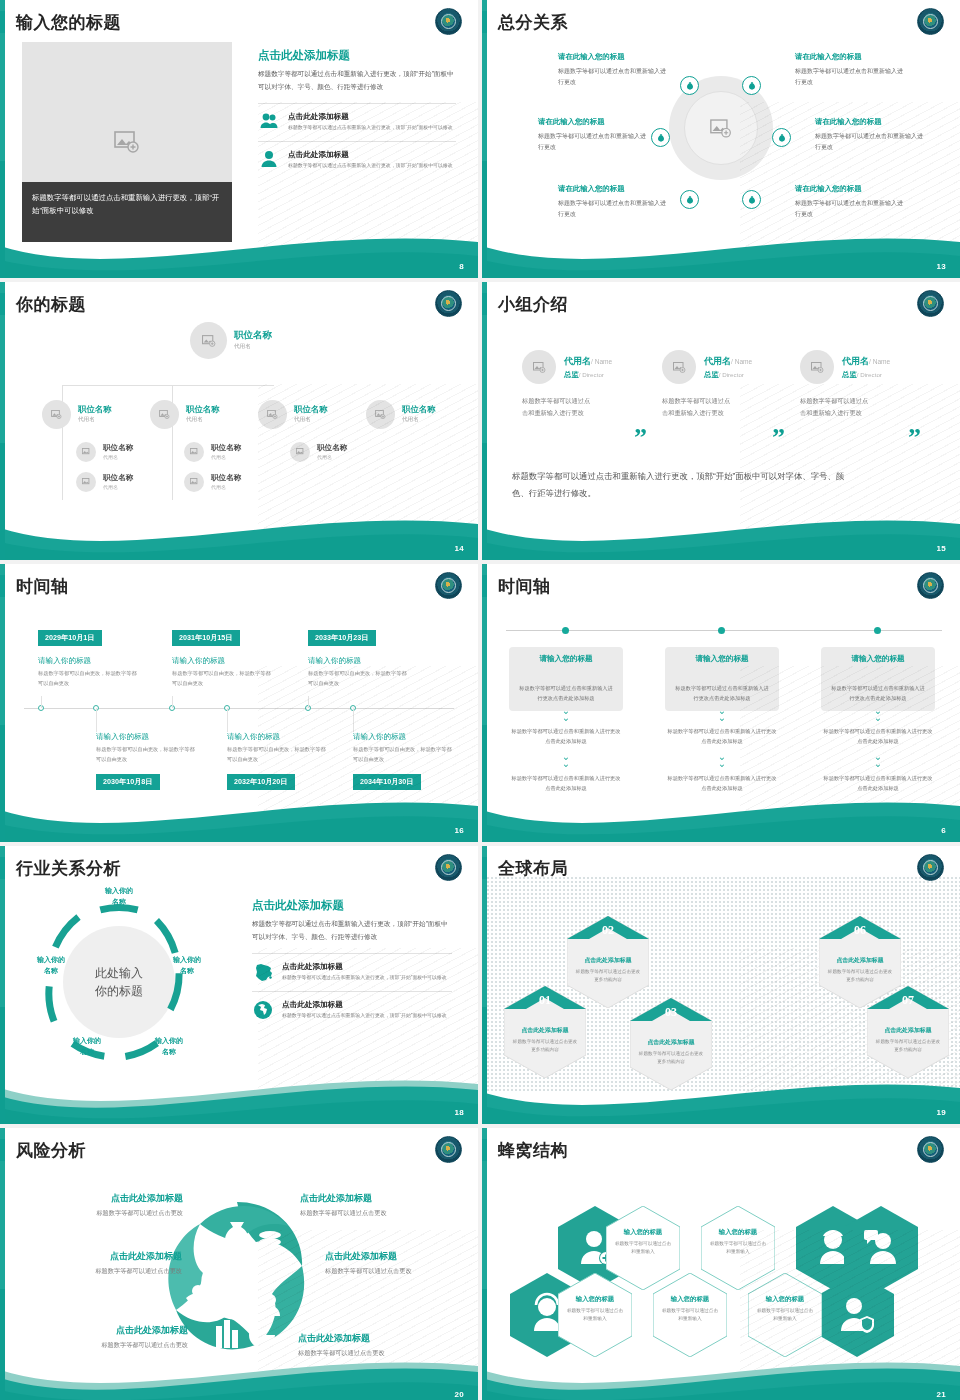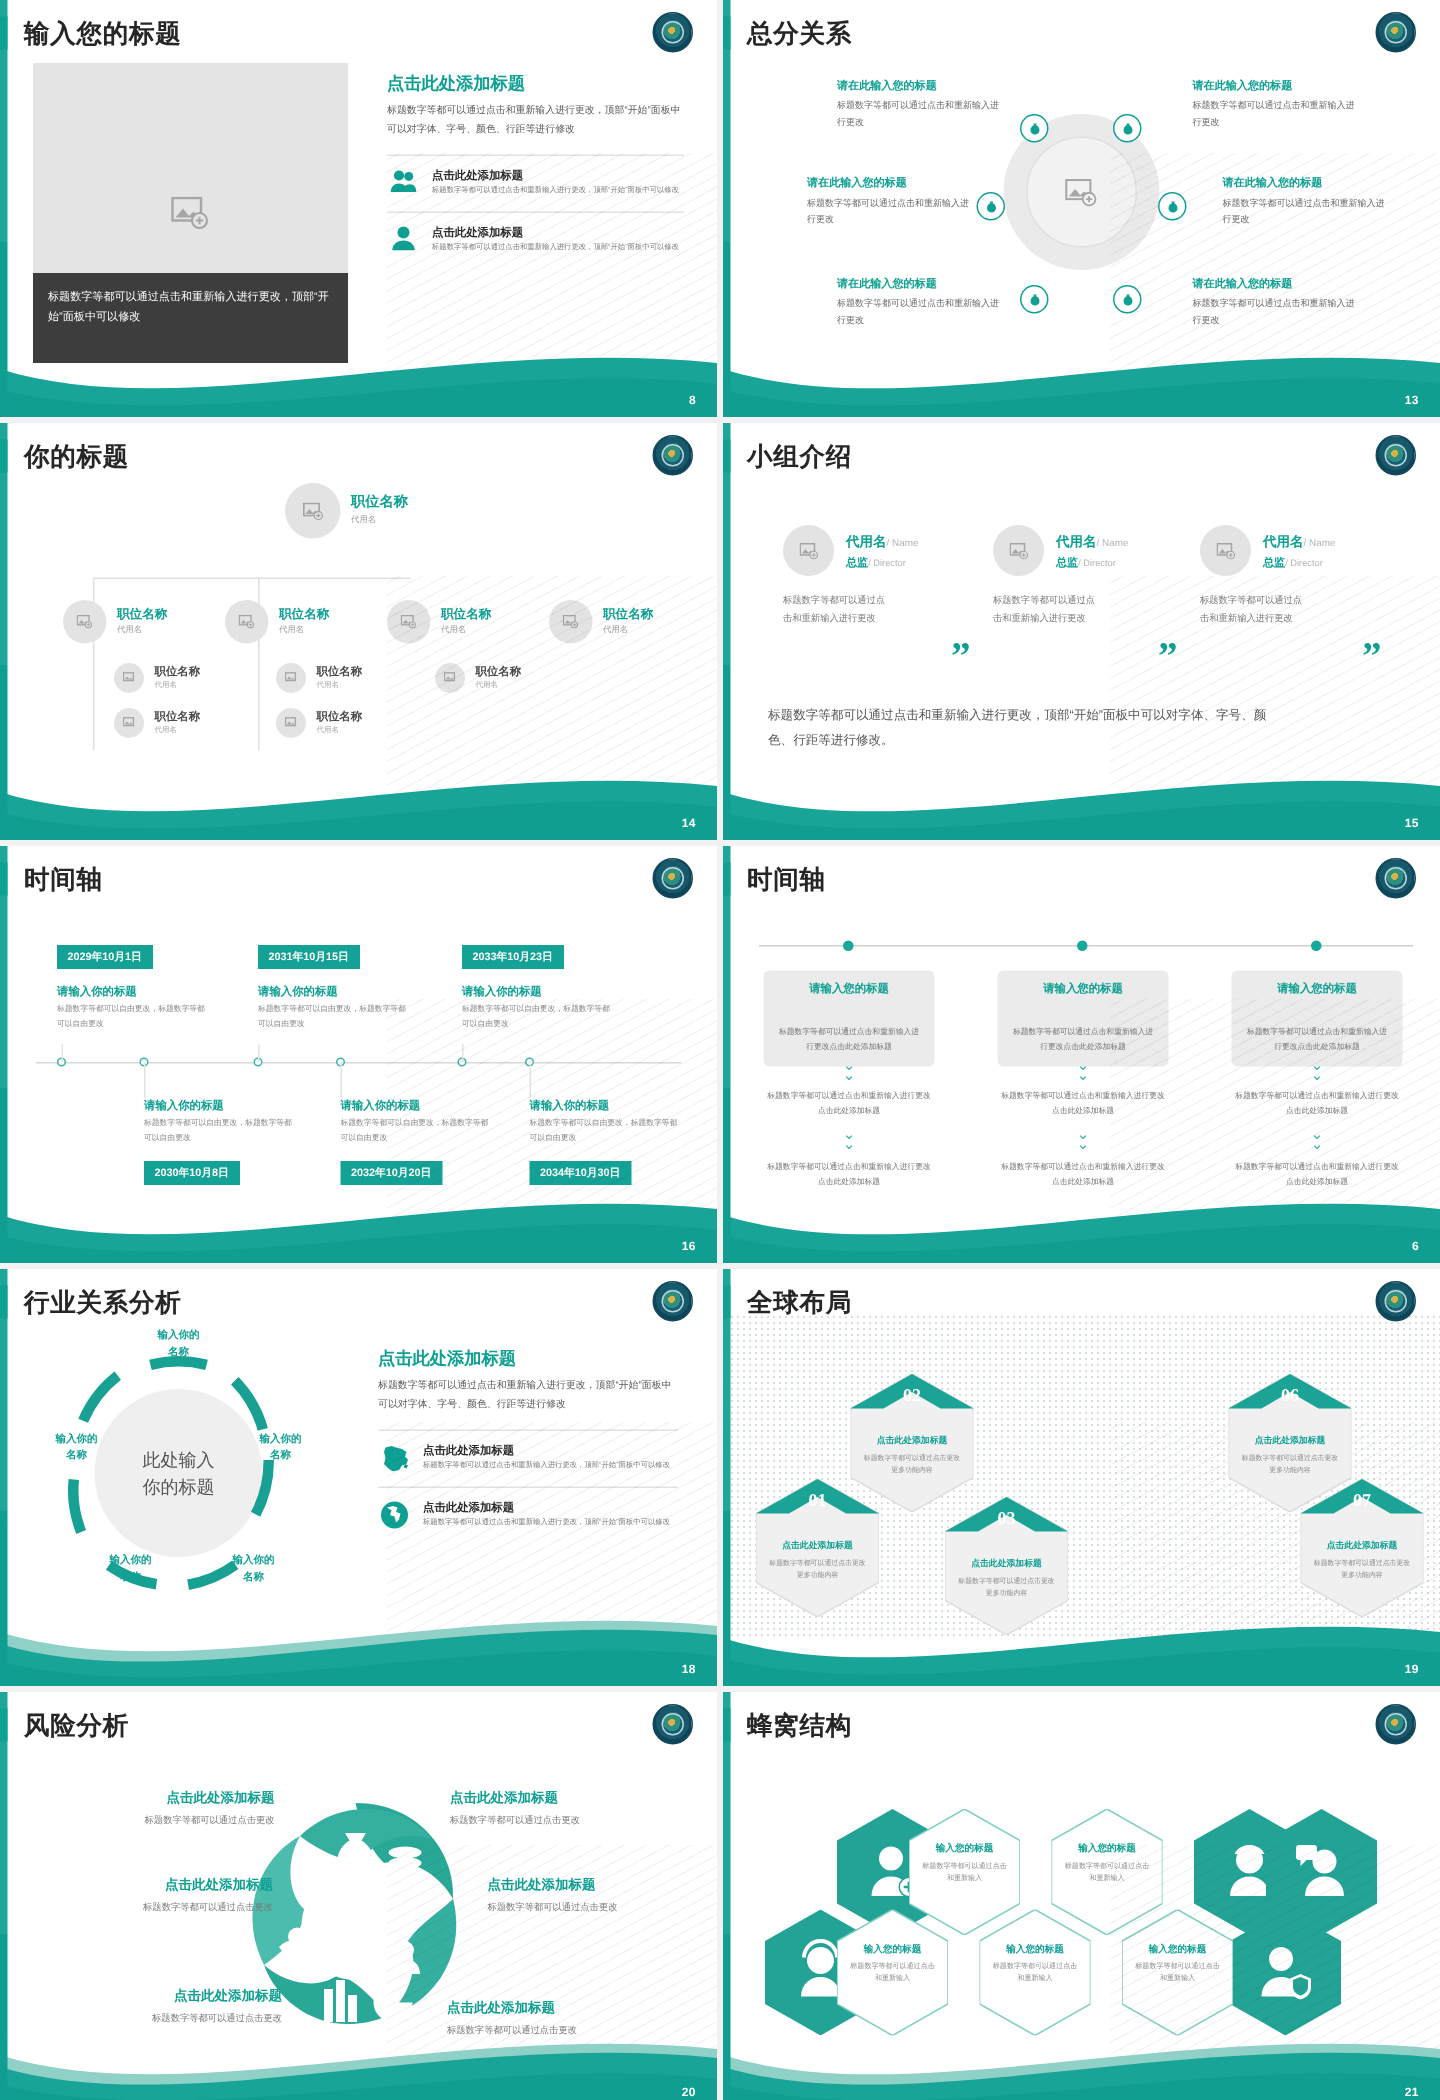--- a/index.html
+++ b/index.html
@@ -110,21 +110,21 @@
   .s15-rl { font-size:7.4px; font-weight:bold; color:#0fa094; margin-top:2px; }
   .s15-rl span { color:#b5b5b5; font-weight:normal; font-size:6.2px; }
   .s15-p { font-size:6.2px; color:#7a7a7a; line-height:2; margin-top:11px; width:74px; }
   .s15-q { position:absolute; font-size:26px; color:#0fa094; font-weight:bold; line-height:.6; font-family:"Liberation Serif", serif; }
   .s15-foot { position:absolute; left:30px; bottom:58px; width:340px; font-size:8.4px; color:#555; line-height:2.05; }
 
   
   .tl-line { position:absolute; left:24px; right:24px; top:0; height:1px; background:#d8d8d8; }
   .tl-dot { position:absolute; width:6px; height:6px; border-radius:50%; background:#fff; border:1.2px solid #3bb5a6; }
   .tl-chip { position:absolute; background:#14a296; color:#fff; font-size:7.2px; font-weight:bold; padding:3px 7px; }
-  .tl-h { position:absolute; font-size:7.6px; font-weight:bold; color:#0fa094; }
+  .tl-h { position:absolute; font-size:7.6px; font-weight:normal; color:#0fa094; }
   .tl-p { position:absolute; font-size:5.2px; color:#8a8a8a; line-height:1.9; width:100px; }
   .tl-tick { position:absolute; width:1px; background:#e3e3e3; }
 
   
   .s17-axis { position:absolute; left:24px; right:18px; top:66px; height:1px; background:#cfcfcf; }
   .s17-dot { position:absolute; width:7px; height:7px; border-radius:50%; background:#16a99b; top:63px; }
   .s17-box { position:absolute; width:114px; background:#ebebeb; border-radius:4px; padding:7px 8px; text-align:center; }
   .s17-box .h { font-size:7.6px; font-weight:bold; color:#0fa094; margin-bottom:20px; }
   .s17-box .p { font-size:5.2px; color:#757575; line-height:1.9; }
   .s17-chev { position:absolute; width:16px; text-align:center; color:#2fb0a2; font-size:10px; line-height:.65; }

